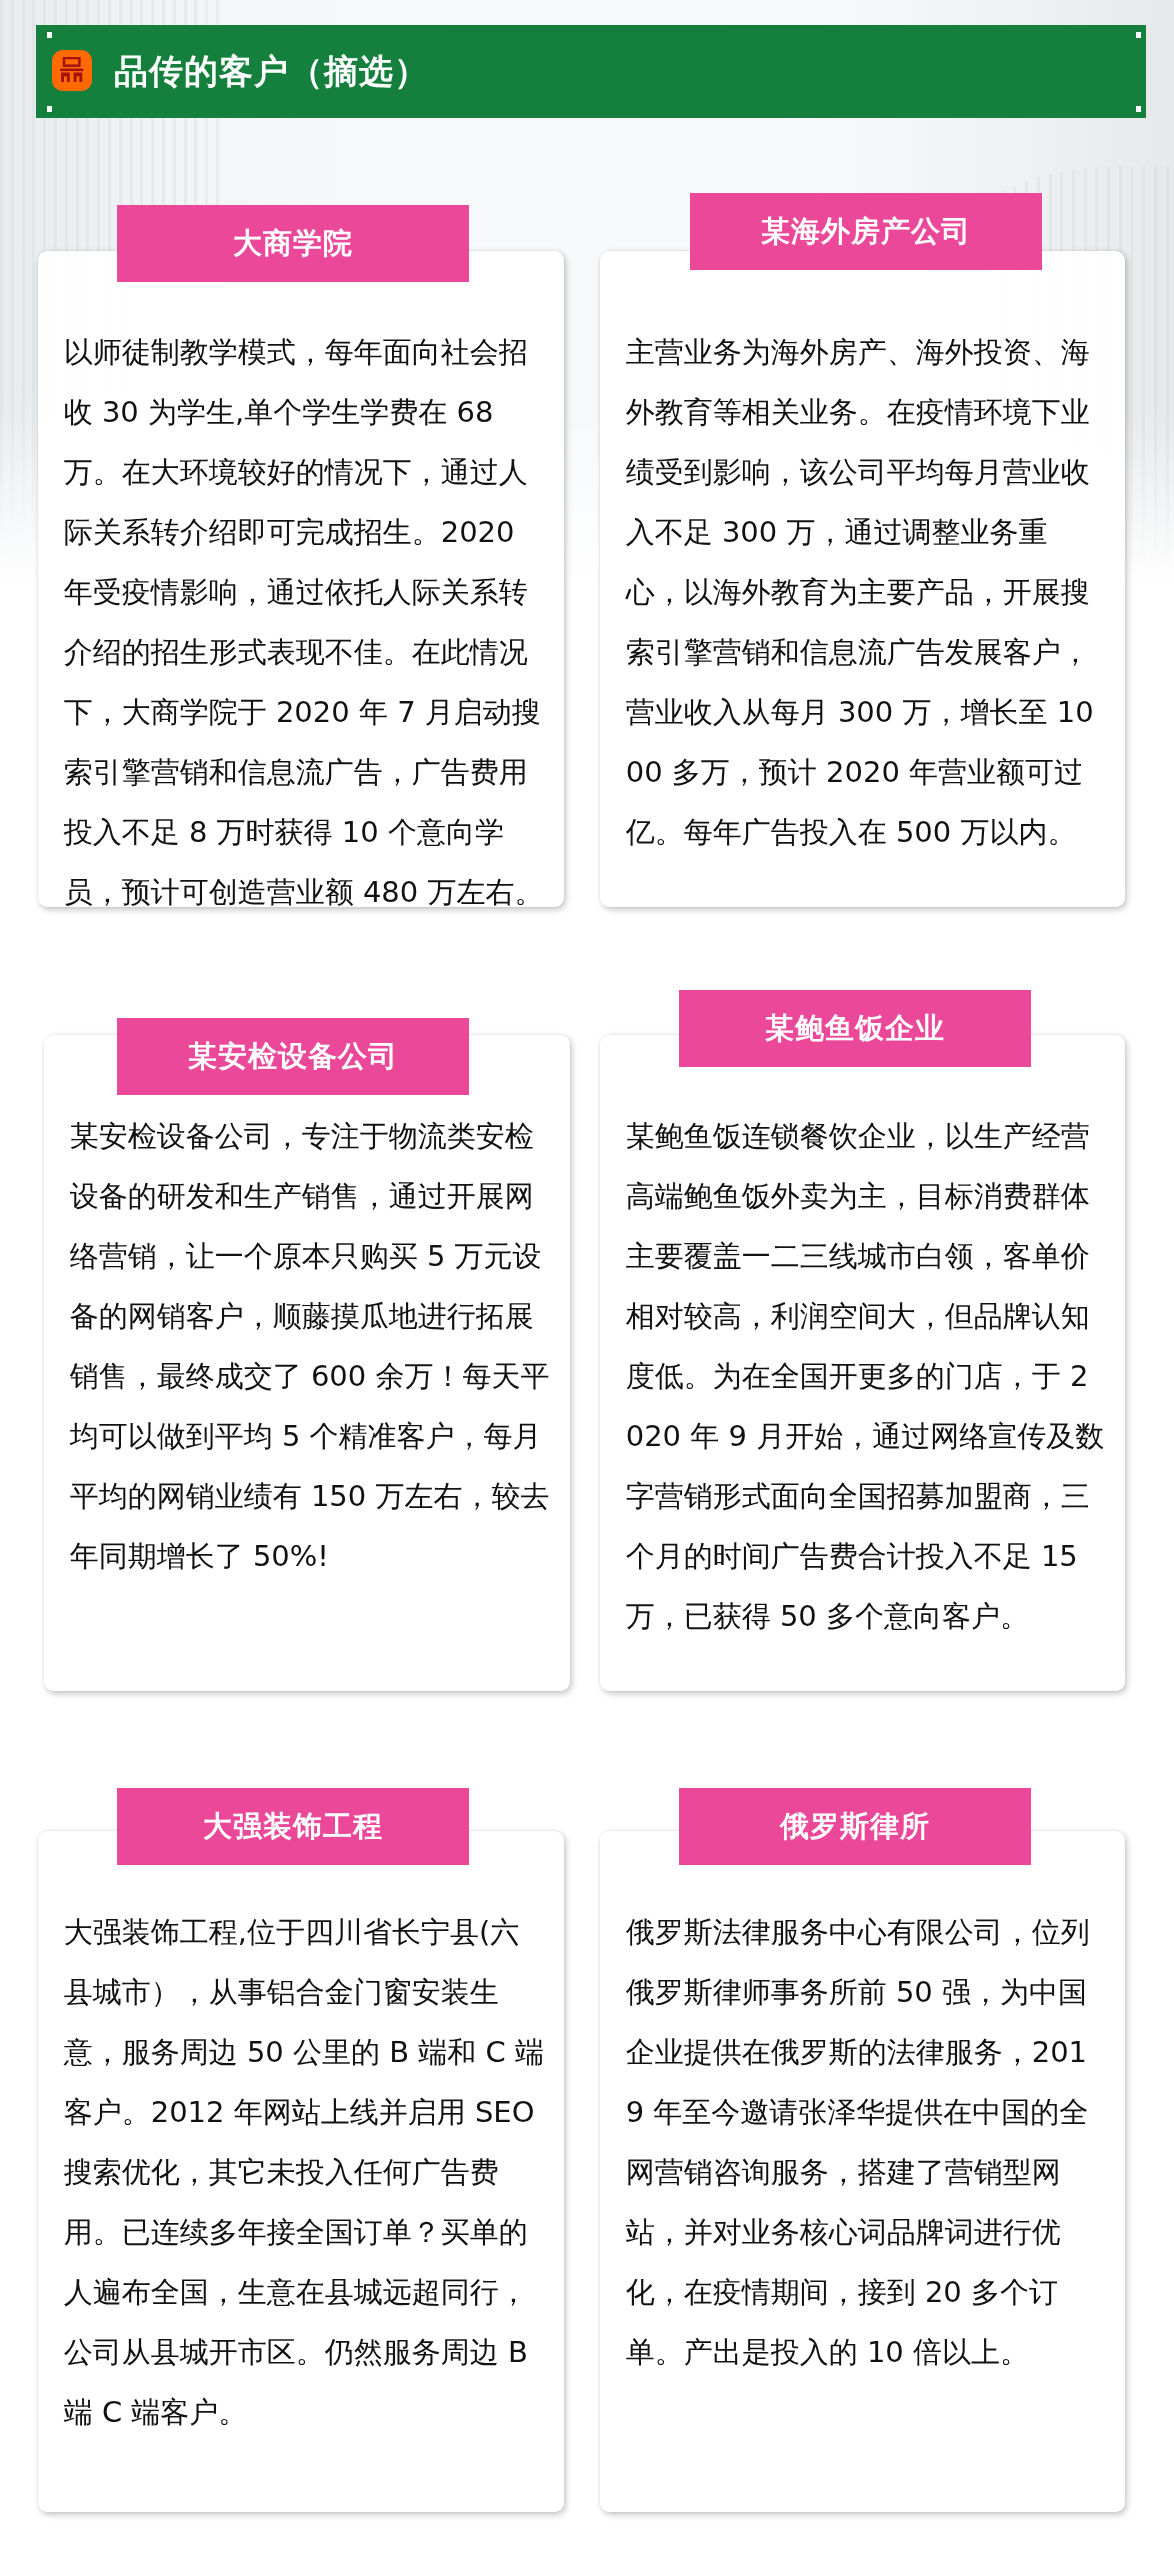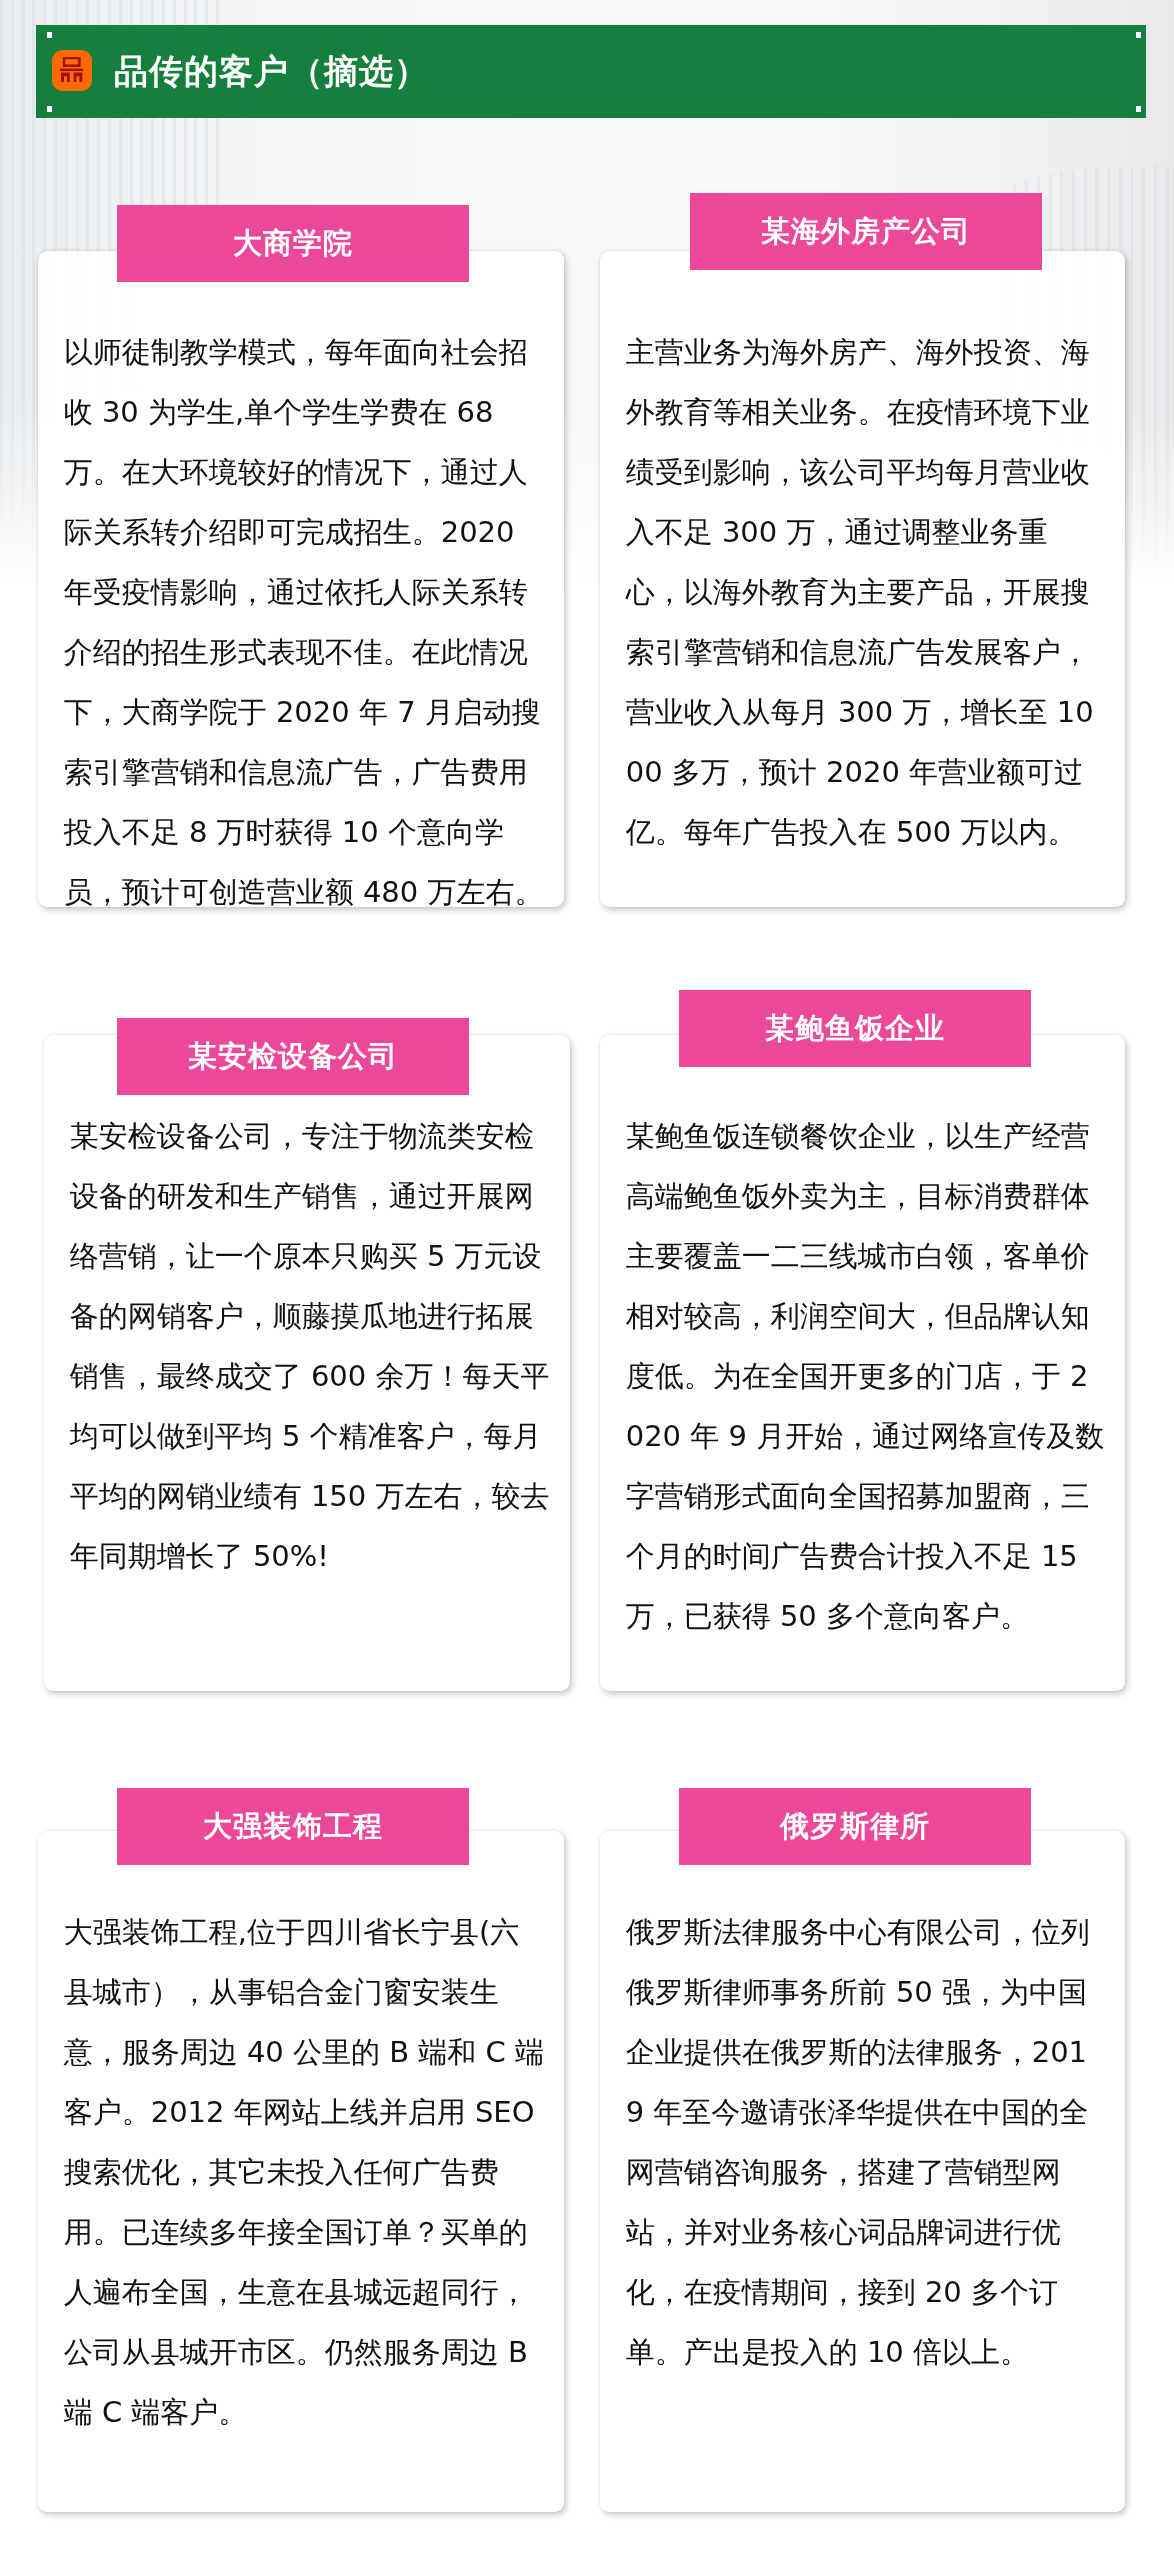--- a/index.html
+++ b/index.html
@@ -110,21 +110,21 @@
   <p class="card-body">某安检设备公司，专注于物流类安检设备的研发和生产销售，通过开展网络营销，让一个原本只购买 5 万元设备的网销客户，顺藤摸瓜地进行拓展销售，最终成交了 600 余万！每天平均可以做到平均 5 个精准客户，每月平均的网销业绩有 150 万左右，较去年同期增长了 50%!</p>
 </div>
 <div class="banner" style="left:117px; top:990px;margin-top:28px;">某安检设备公司</div>
 
 <div class="card" style="left:600px; top:1035px; width:525px; height:656px;">
   <p class="card-body">某鲍鱼饭连锁餐饮企业，以生产经营高端鲍鱼饭外卖为主，目标消费群体主要覆盖一二三线城市白领，客单价相对较高，利润空间大，但品牌认知度低。为在全国开更多的门店，于 2020 年 9 月开始，通过网络宣传及数字营销形式面向全国招募加盟商，三个月的时间广告费合计投入不足 15 万，已获得 50 多个意向客户。</p>
 </div>
 <div class="banner" style="left:679px; top:990px;">某鲍鱼饭企业</div>
 
 <div class="card" style="left:38px; top:1831px; width:526px; height:681px;">
-  <p class="card-body">大强装饰工程,位于四川省长宁县(六县城市），从事铝合金门窗安装生意，服务周边 40 公里的 B 端和 C 端客户。2012 年网站上线并启用 SEO 搜索优化，其它未投入任何广告费用。已连续多年接全国订单？买单的人遍布全国，生意在县城远超同行，公司从县城开市区。仍然服务周边 B 端 C 端客户。</p>
+  <p class="card-body">大强装饰工程,位于四川省长宁县(六县城市），从事铝合金门窗安装生意，服务周边 50 公里的 B 端和 C 端客户。2012 年网站上线并启用 SEO 搜索优化，其它未投入任何广告费用。已连续多年接全国订单？买单的人遍布全国，生意在县城远超同行，公司从县城开市区。仍然服务周边 B 端 C 端客户。</p>
 </div>
 <div class="banner" style="left:117px; top:1788px;">大强装饰工程</div>
 
 <div class="card" style="left:600px; top:1831px; width:525px; height:681px;">
   <p class="card-body">俄罗斯法律服务中心有限公司，位列俄罗斯律师事务所前 50 强，为中国企业提供在俄罗斯的法律服务，2019 年至今邀请张泽华提供在中国的全网营销咨询服务，搭建了营销型网站，并对业务核心词品牌词进行优化，在疫情期间，接到 20 多个订单。产出是投入的 10 倍以上。</p>
 </div>
 <div class="banner" style="left:679px; top:1788px;">俄罗斯律所</div>
 
 
 </body></html>

